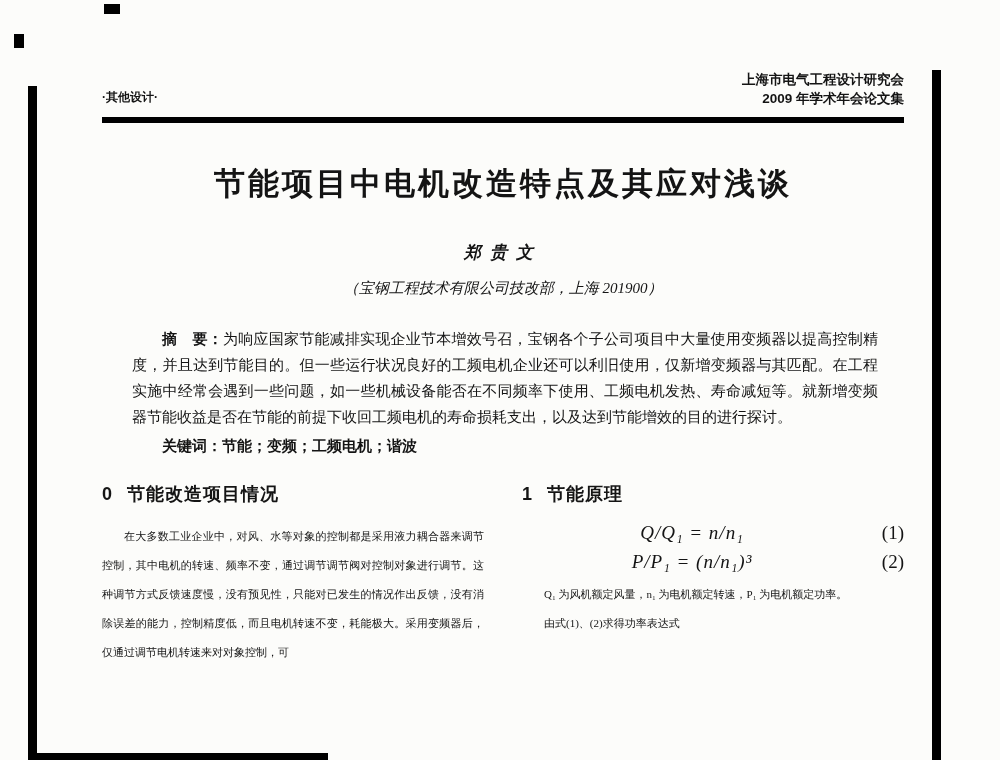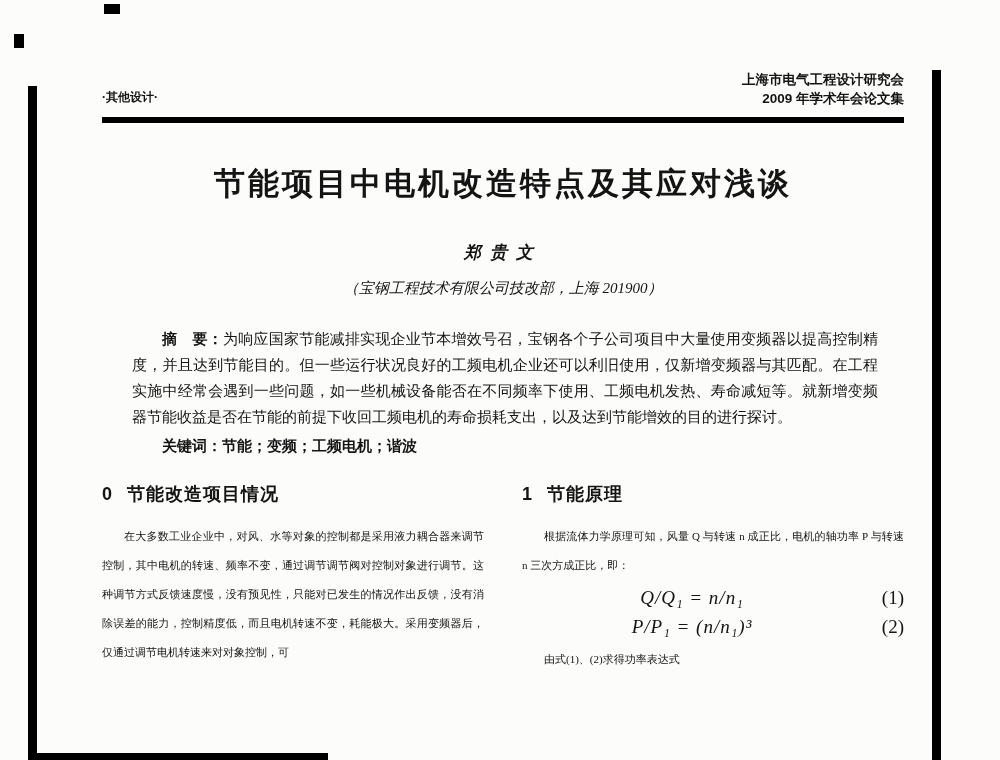--- a/index.html
+++ b/index.html
@@ -93,27 +93,27 @@
 
     <div class="columns">
 
       <div class="col">
         <h2><span class="secnum">0</span><span>节能改造项目情况</span></h2>
         <p class="body">在大多数工业企业中，对风、水等对象的控制都是采用液力耦合器来调节控制，其中电机的转速、频率不变，通过调节调节阀对控制对象进行调节。这种调节方式反馈速度慢，没有预见性，只能对已发生的情况作出反馈，没有消除误差的能力，控制精度低，而且电机转速不变，耗能极大。采用变频器后，仅通过调节电机转速来对对象控制，可</p>
       </div>
 
       <div class="col">
         <h2><span class="secnum">1</span><span>节能原理</span></h2>
-        <p class="body">根据流体力学原理可知，风量 Q 与转速 n 成正比，电机的轴功率 P 与转速 n 三次方成正比，即：</p>
         <div class="equation">
           <span class="formula">Q/Q₁ = n/n₁</span>
           <span class="eqnum">(1)</span>
         </div>
         <div class="equation">
           <span class="formula">P/P₁ = (n/n₁)³</span>
           <span class="eqnum">(2)</span>
         </div>
+        <p class="body">Q₁ 为风机额定风量，n₁ 为电机额定转速，P₁ 为电机额定功率。</p>
         <p class="body">由式(1)、(2)求得功率表达式</p>
       </div>
 
     </div>
   </div>
 </div>
 
 </body></html>

